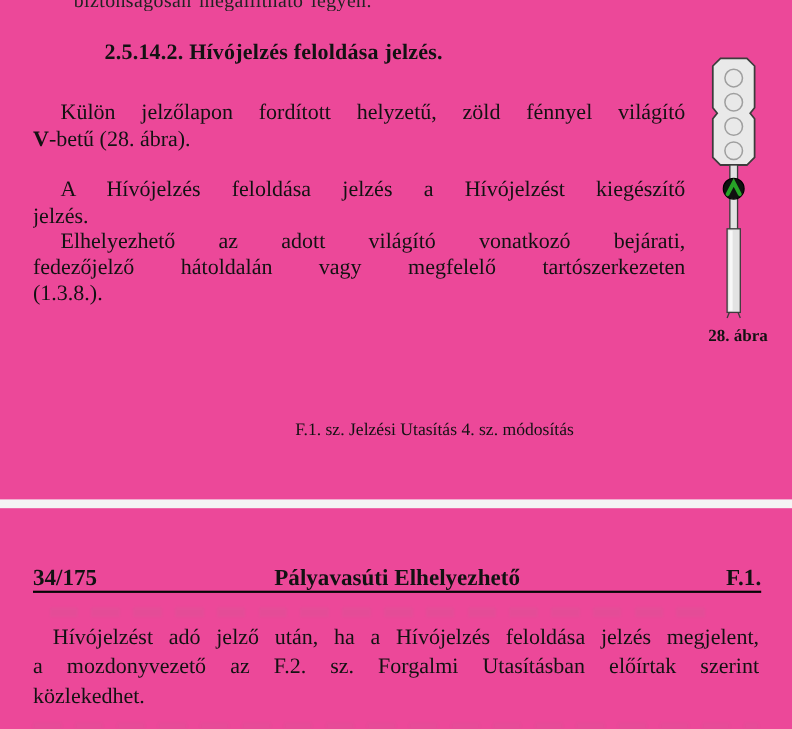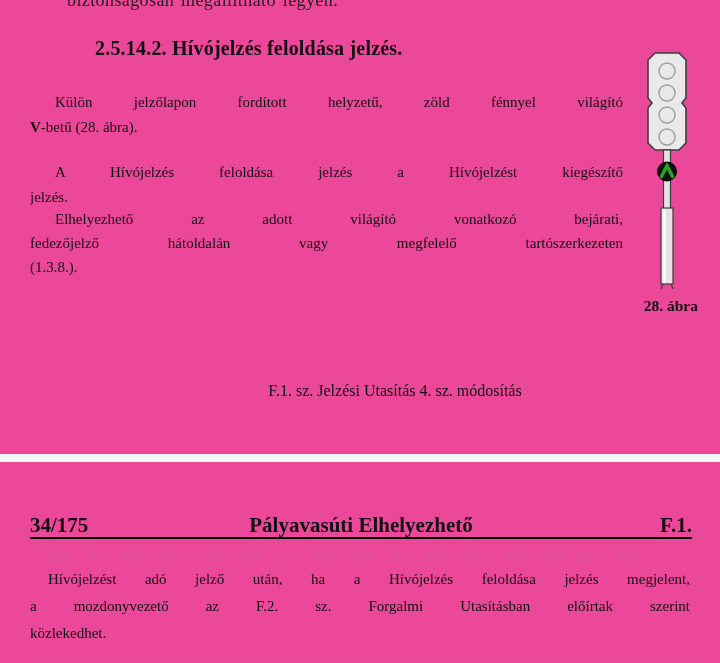--- a/index.html
+++ b/index.html
@@ -3,21 +3,21 @@
 <meta charset="utf-8">
 <style>
   html,body{margin:0;padding:0;background:#fff;}
   #page{
     position:relative;width:720px;height:663px;background:#ec4899;overflow:hidden;
     font-family:"Liberation Serif","DejaVu Serif",serif;color:#121212;
   }
   .abs{position:absolute;}
   .b{font-weight:bold;}
   
-  .jblock{font-size:15px;}
+  .jblock{font-size:20px;}
   .jline{text-align:justify;overflow:hidden;}
   .jline::after{content:"";display:inline-block;width:100%;}
   .jline.last{text-align:left;}
   .jline.last::after{content:none;}
   .lh25{height:25px;line-height:25px;}
   .lh24{height:24px;line-height:24px;}
   .lh27{height:27px;line-height:27px;}
   .indent{text-indent:25px;}
   .indent18{text-indent:18px;}
   

